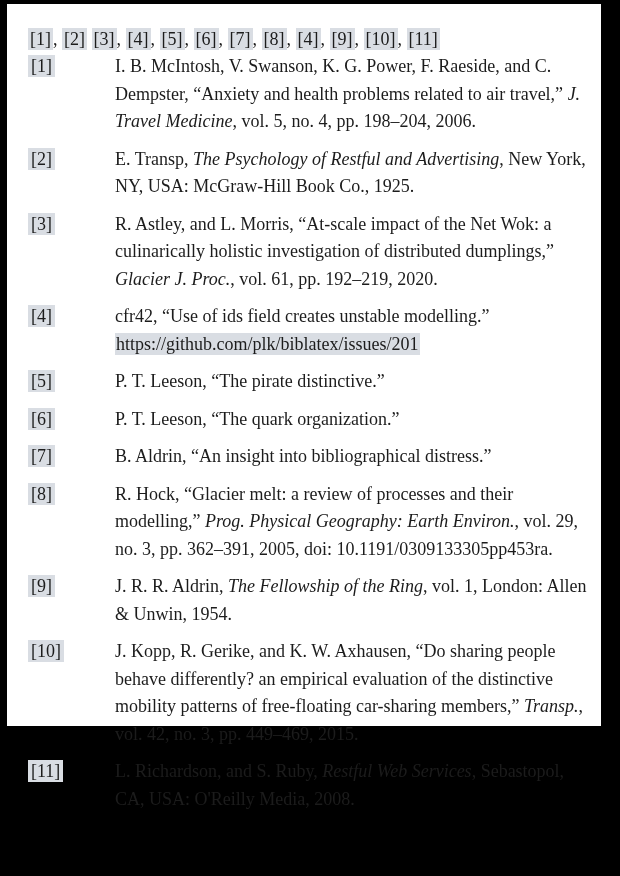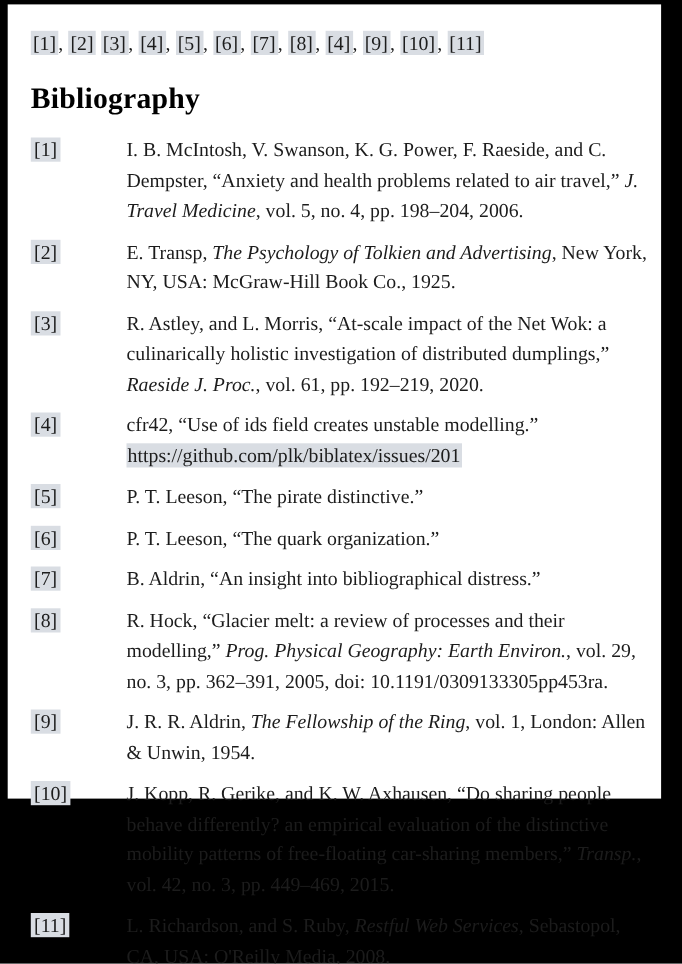--- a/index.html
+++ b/index.html
@@ -76,34 +76,33 @@
   }
 </style>
 </head>
 <body>
 
 <div class="page">
   <div class="content">
 
     <div class="citation-line"><a class="ref-chip">[1]</a><span class="sep">, </span><a class="ref-chip">[2]</a><span class="sep"> </span><a class="ref-chip">[3]</a><span class="sep">, </span><a class="ref-chip">[4]</a><span class="sep">, </span><a class="ref-chip">[5]</a><span class="sep">, </span><a class="ref-chip">[6]</a><span class="sep">, </span><a class="ref-chip">[7]</a><span class="sep">, </span><a class="ref-chip">[8]</a><span class="sep">, </span><a class="ref-chip">[4]</a><span class="sep">, </span><a class="ref-chip">[9]</a><span class="sep">, </span><a class="ref-chip">[10]</a><span class="sep">, </span><a class="ref-chip">[11]</a></div>
 
-    <h1 class="bib-heading">Bibliography</h1>
 
     <div class="entries">
         <div class="entry">
           <span class="entry-label"><span class="ref-chip">[1]</span></span>
           <div class="entry-text"><span>I. B. McIntosh, V. Swanson, K. G. Power, F. Raeside, and C. Dempster, “Anxiety and health problems related to air travel,” </span><span class="it">J. Travel Medicine</span><span>, vol. 5, no. 4, pp. 198–204, 2006.</span></div>
         </div>
         <div class="entry">
           <span class="entry-label"><span class="ref-chip">[2]</span></span>
-          <div class="entry-text"><span>E. Transp, </span><span class="it">The Psychology of Tolkien and Advertising</span><span>, New York, NY, USA: McGraw-Hill Book Co., 1925.</span></div>
+          <div class="entry-text"><span>E. Transp, </span><span class="it">The Psychology of Restful and Advertising</span><span>, New York, NY, USA: McGraw-Hill Book Co., 1925.</span></div>
         </div>
         <div class="entry">
           <span class="entry-label"><span class="ref-chip">[3]</span></span>
-          <div class="entry-text"><span>R. Astley, and L. Morris, “At-scale impact of the Net Wok: a culinarically holistic investigation of distributed dumplings,” </span><span class="it">Raeside J. Proc.</span><span>, vol. 61, pp. 192–219, 2020.</span></div>
+          <div class="entry-text"><span>R. Astley, and L. Morris, “At-scale impact of the Net Wok: a culinarically holistic investigation of distributed dumplings,” </span><span class="it">Glacier J. Proc.</span><span>, vol. 61, pp. 192–219, 2020.</span></div>
         </div>
         <div class="entry">
           <span class="entry-label"><span class="ref-chip">[4]</span></span>
           <div class="entry-text"><span>cfr42, “Use of ids field creates unstable modelling.” </span><a class="link-chip">https://github.com/plk/biblatex/issues/201</a></div>
         </div>
         <div class="entry">
           <span class="entry-label"><span class="ref-chip">[5]</span></span>
           <div class="entry-text"><span>P. T. Leeson, “The pirate distinctive.”</span></div>
         </div>
         <div class="entry">

